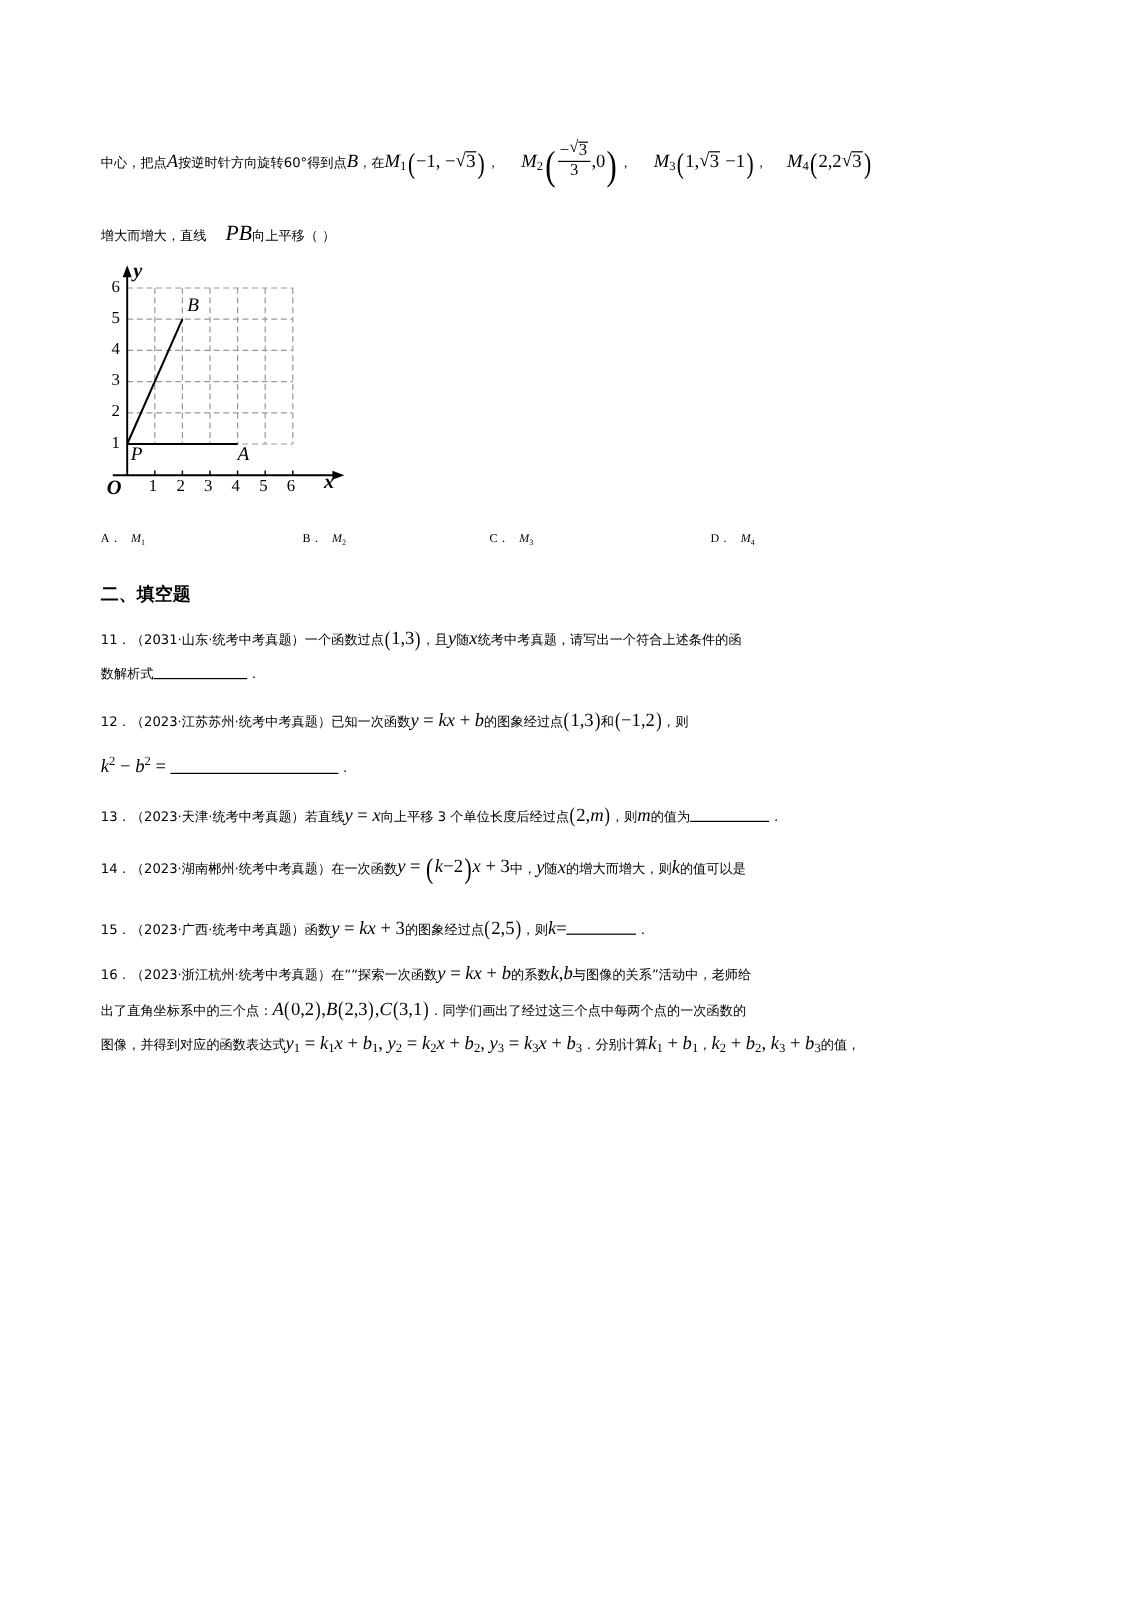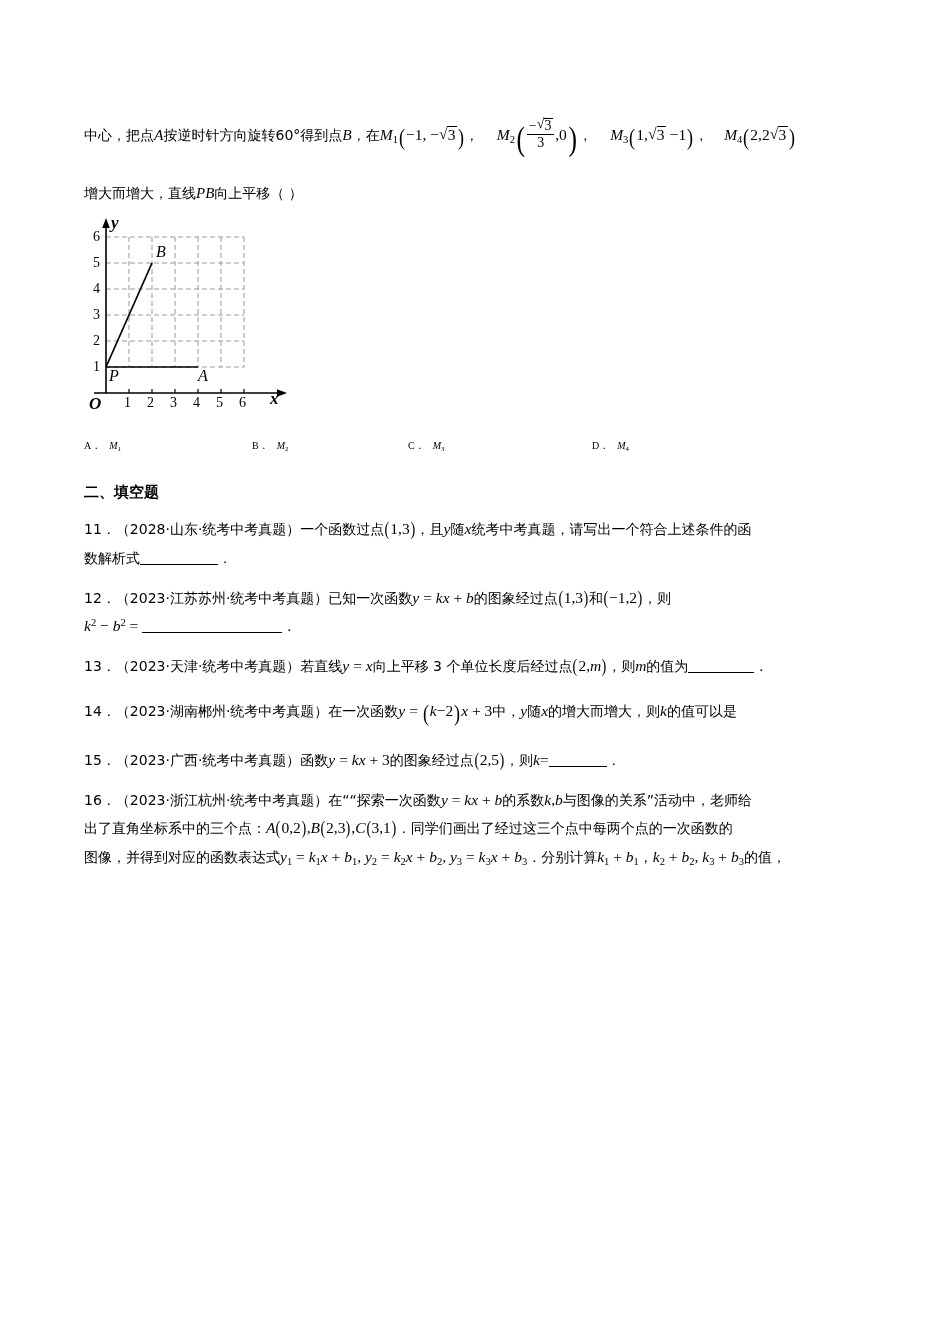--- a/index.html
+++ b/index.html
@@ -31,21 +31,21 @@
     font-size: 15.5px;
     line-height: 1.0;
     margin: 0;
     white-space: nowrap;
   }
   .para {
     margin-bottom: 0px;
   }
   .zh {
     font-family: "DejaVu Sans", sans-serif;
-    font-size: 14px;
+    font-size: 11px;
   }
   .mi {
     font-family: "Liberation Serif", serif;
     font-style: italic;
   }
   .mn {
     font-family: "Liberation Serif", serif;
   }
   .sub {
     font-size: 0.68em;
@@ -162,21 +162,21 @@
 <body>
 
 <div class="page">
 <div class="content">
 
   <div class="para">
     <div class="line" style="line-height:1.2;">
       <span class="zh">中心，把点</span><span class="mi" style="font-size:15.5px;">A</span><span class="zh">按逆时针方向旋转60°得到点</span><span class="mi" style="font-size:15.5px;">B</span><span class="zh">，在</span><span style="font-size:15.5px;"><span class="mi">M</span><span class="sub">1</span><span class="pbig">(</span><span class="mn">−1,</span> <span class="mn">−</span><span class="sqrt"><span class="mn">3</span></span><span class="pbig">)</span></span><span class="zh">，</span><span style="display:inline-block;width:18px;"></span><span style="font-size:15.5px;"><span class="mi">M</span><span class="sub">2</span><span class="pbig" style="font-size:2.2em;vertical-align:-0.28em;">(</span><span class="frac" style="font-size:0.9em;"><span class="num">−<span class="sqrt"><span class="mn">3</span></span></span><span class="den">3</span></span><span class="mn">,0</span><span class="pbig" style="font-size:2.2em;vertical-align:-0.28em;">)</span></span><span class="zh">，</span><span style="display:inline-block;width:18px;"></span><span style="font-size:15.5px;"><span class="mi">M</span><span class="sub">3</span><span class="pbig">(</span><span class="mn">1,</span><span class="sqrt"><span class="mn">3</span></span><span class="mn"> −1</span><span class="pbig">)</span></span><span class="zh">，</span><span style="display:inline-block;width:16px;"></span><span style="font-size:15.5px;"><span class="mi">M</span><span class="sub">4</span><span class="pbig">(</span><span class="mn">2,2</span><span class="sqrt"><span class="mn">3</span></span><span class="pbig">)</span></span>
     </div>
     <div class="line" style="margin-top:26px;">
-      <span class="zh">增大而增大，直线</span><span class="mi" style="font-size:15px;">PB</span><span class="zh">向上平移（    ）</span>
+      <span class="zh">增大而增大，直线</span><span class="mi" style="font-size:18px;margin-left:16px;">PB</span><span class="zh">向上平移（    ）</span>
     </div>
   </div>
 
   <div class="figwrap">
     <div class="figure">
       <svg width="240" height="222" viewBox="0 0 240 222">
 
         <g stroke="#999999" stroke-width="1" stroke-dasharray="5,3" fill="none">
 
           <line x1="22" y1="156" x2="160" y2="156"></line>
@@ -243,32 +243,32 @@
     <span style="left:0px;"><span>A．</span><span style="display:inline-block;width:8px;"></span><span class="mi">M</span><span class="sub">1</span></span>
     <span style="left:168px;"><span>B．</span><span style="display:inline-block;width:8px;"></span><span class="mi">M</span><span class="sub">2</span></span>
     <span style="left:324px;"><span>C．</span><span style="display:inline-block;width:8px;"></span><span class="mi">M</span><span class="sub">3</span></span>
     <span style="left:508px;"><span>D．</span><span style="display:inline-block;width:8px;"></span><span class="mi">M</span><span class="sub">4</span></span>
   </div>
 
   <div class="sec-head">二、填空题</div>
 
   <div class="qblock">
     <div class="qline">
-      <span class="zh">11．</span><span class="zh">（2028·山东·统考中考真题）</span><span class="zh">一个函数过点</span><span><span class="pmed">(</span><span class="mn">1,3</span><span class="pmed">)</span></span><span class="zh">，且</span><span class="mi">y</span><span class="zh">随</span><span class="mi">x</span><span class="zh">统考中考真题，请写出一个符合上述条件的函</span>
+      <span class="zh">11．</span><span class="zh">（2031·山东·统考中考真题）</span><span class="zh">一个函数过点</span><span><span class="pmed">(</span><span class="mn">1,3</span><span class="pmed">)</span></span><span class="zh">，且</span><span class="mi">y</span><span class="zh">随</span><span class="mi">x</span><span class="zh">统考中考真题，请写出一个符合上述条件的函</span>
     </div>
     <div class="qline">
       <span class="zh">数解析式</span><span class="blank" style="width:78px;"></span><span class="zh">．</span>
     </div>
   </div>
 
   <div class="qblock">
     <div class="qline">
       <span class="zh">12．</span><span class="zh">（2023·江苏苏州·统考中考真题）</span><span class="zh">已知一次函数</span><span><span class="mi">y</span><span class="mn"> = </span><span class="mi">kx</span><span class="mn"> + </span><span class="mi">b</span></span><span class="zh">的图象经过点</span><span><span class="pmed">(</span><span class="mn">1,3</span><span class="pmed">)</span></span><span class="zh">和</span><span><span class="pmed">(</span><span class="mn">−1,2</span><span class="pmed">)</span></span><span class="zh">，则</span>
     </div>
-    <div class="qline" style="">
+    <div class="qline" style="margin-top:10px;">
       <span><span class="mi">k</span><span class="sup">2</span><span class="mn"> − </span><span class="mi">b</span><span class="sup">2</span><span class="mn"> = </span></span><span class="blank" style="width:140px;"></span><span class="zh">．</span>
     </div>
   </div>
 
   <div class="qblock">
     <div class="qline">
       <span class="zh">13．</span><span class="zh">（2023·天津·统考中考真题）</span><span class="zh">若直线</span><span><span class="mi">y</span><span class="mn"> = </span><span class="mi">x</span></span><span class="zh">向上平移 3 个单位长度后经过点</span><span><span class="pmed">(</span><span class="mn">2,</span><span class="mi">m</span><span class="pmed">)</span></span><span class="zh">，则</span><span class="mi">m</span><span class="zh">的值为</span><span class="blank" style="width:66px;"></span><span class="zh">．</span>
     </div>
   </div>
 

